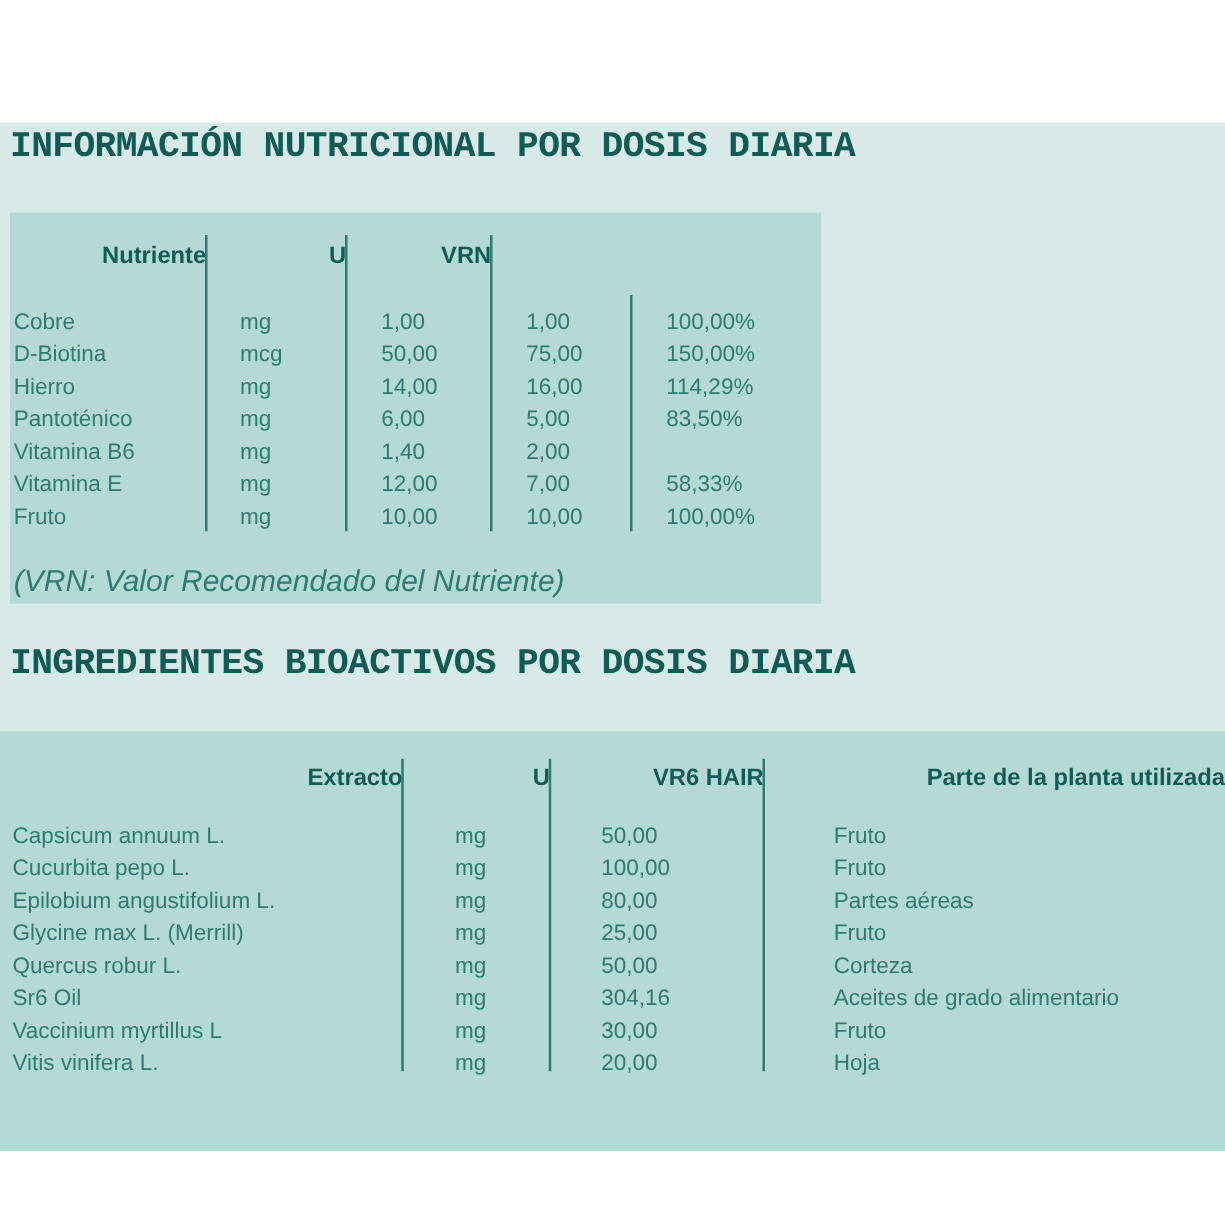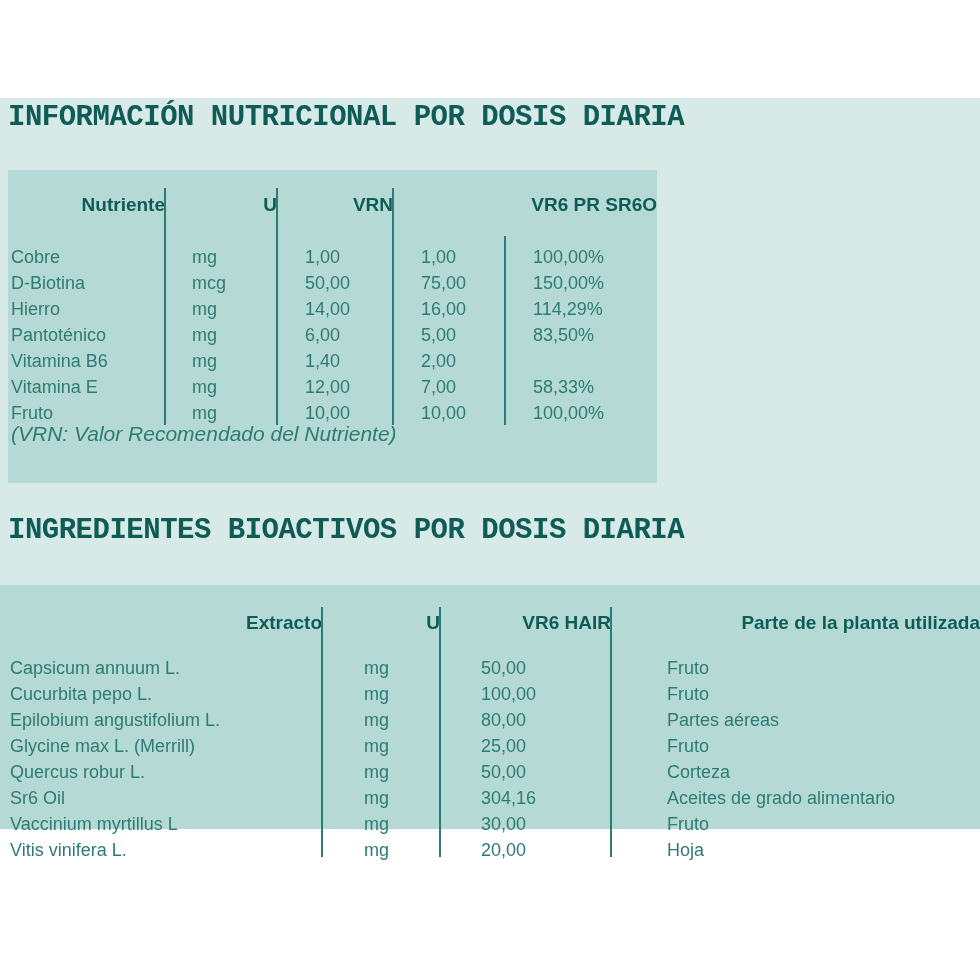--- a/index.html
+++ b/index.html
@@ -1,21 +1,21 @@
 <!DOCTYPE html>
 <html><head>
 <meta charset="utf-8">
 <style>
   html,body{margin:0;padding:0;background:#ffffff;}
   .stage{
     position:relative;width:980px;height:980px;background:#ffffff;
     font-family:"Liberation Sans",sans-serif;overflow:hidden;
   }
   .panel-light{position:absolute;left:0;top:98px;width:980px;height:487px;background:#d7eae7;}
-  .band-dark{position:absolute;left:0;top:585px;width:980px;height:244px;background:#b5dad5;}
+  .band-dark{position:absolute;left:0;top:585px;width:980px;height:336px;background:#b5dad5;}
   .section-title{
     position:absolute;left:8px;margin:0;font-weight:bold;font-size:29px;
     letter-spacing:-0.5px;color:#0e5c55;line-height:34px;white-space:nowrap;font-family:Liberation Mono, monospace;
   }
   #title-nutrition{top:101px;}
   #title-ingredients{top:514px;}
   .table-box{position:absolute;left:8px;top:170px;width:649px;height:313px;background:#b5dad5;}
   .hdr{position:absolute;left:0;width:100%;display:grid;font-weight:bold;font-size:19px;color:#0e5c55;line-height:26px;white-space:nowrap;text-align:right;}
   .rows{position:absolute;left:0;width:100%;font-size:18px;color:#2e7b73;line-height:26px;white-space:nowrap;}
   .grid1{grid-template-columns:157px 112px 116px 112px 152px;}
@@ -40,41 +40,40 @@
   #rows2{top:70px;}
   .vline{position:absolute;width:2px;background:#2e7b73;}
   #v1-1{left:156px;top:18px;height:237px;}
   #v1-2{left:268px;top:18px;height:237px;}
   #v1-3{left:384px;top:18px;height:237px;}
   #v1-4{left:496px;top:66px;height:189px;}
   #v2-1{left:321px;top:22px;height:250px;}
   #v2-2{left:439px;top:22px;height:250px;}
   #v2-3{left:610px;top:22px;height:250px;}
   .footnote{
-    position:absolute;left:3px;top:251px;margin:0;font-size:21px;font-style:italic;
+    position:absolute;left:3px;top:283px;margin:0;font-size:24px;font-style:italic;
     color:#2e7b73;line-height:26px;white-space:nowrap;
   }
 </style>
 </head>
 <body>
 
 <div class="stage">
 
   <div class="panel-light"></div>
   <div class="band-dark"></div>
 
   <h1 class="section-title" id="title-nutrition">INFORMACIÓN NUTRICIONAL POR DOSIS DIARIA</h1>
 
   <div class="table-box">
 
     <div class="hdr grid1h" id="hdr1">
       <span class="c1">Nutriente</span>
       <span class="c2">U</span>
       <span class="c3">VRN</span>
-      <span class="c4">VR6 PR SR6O</span>
     </div>
 
     <div class="rows" id="rows1">
       <div class="row grid1">
         <span class="c1">Cobre</span>
         <span class="c2">mg</span>
         <span class="c3">1,00</span>
         <span class="c4">1,00</span>
         <span class="c5">100,00%</span>
       </div>

